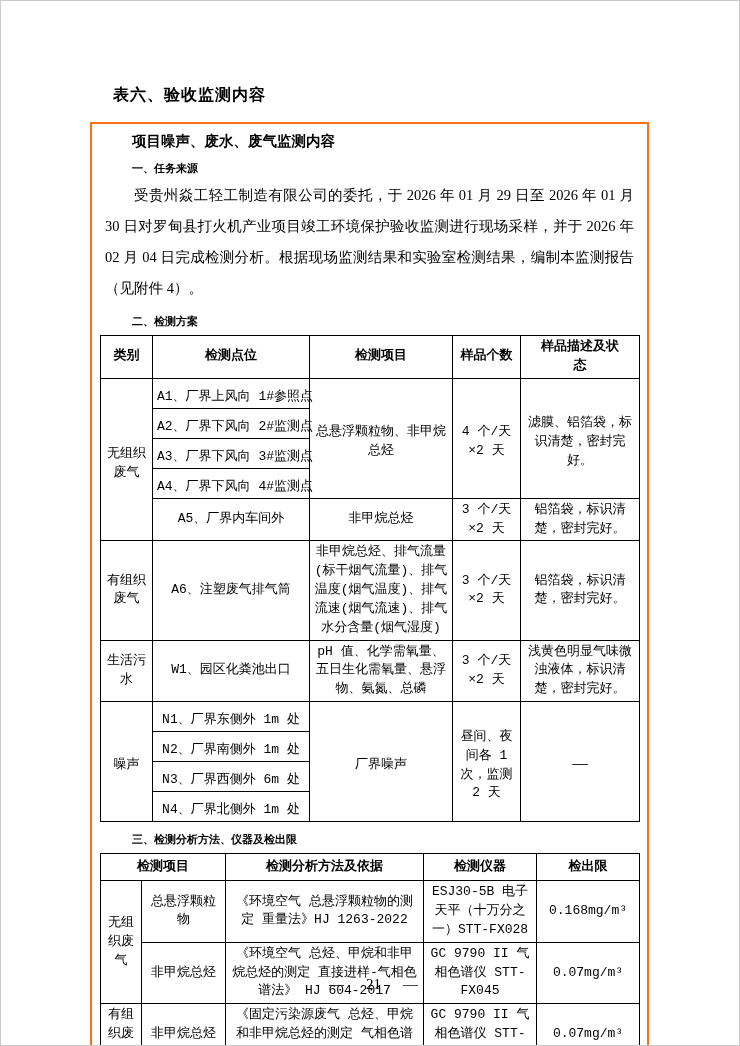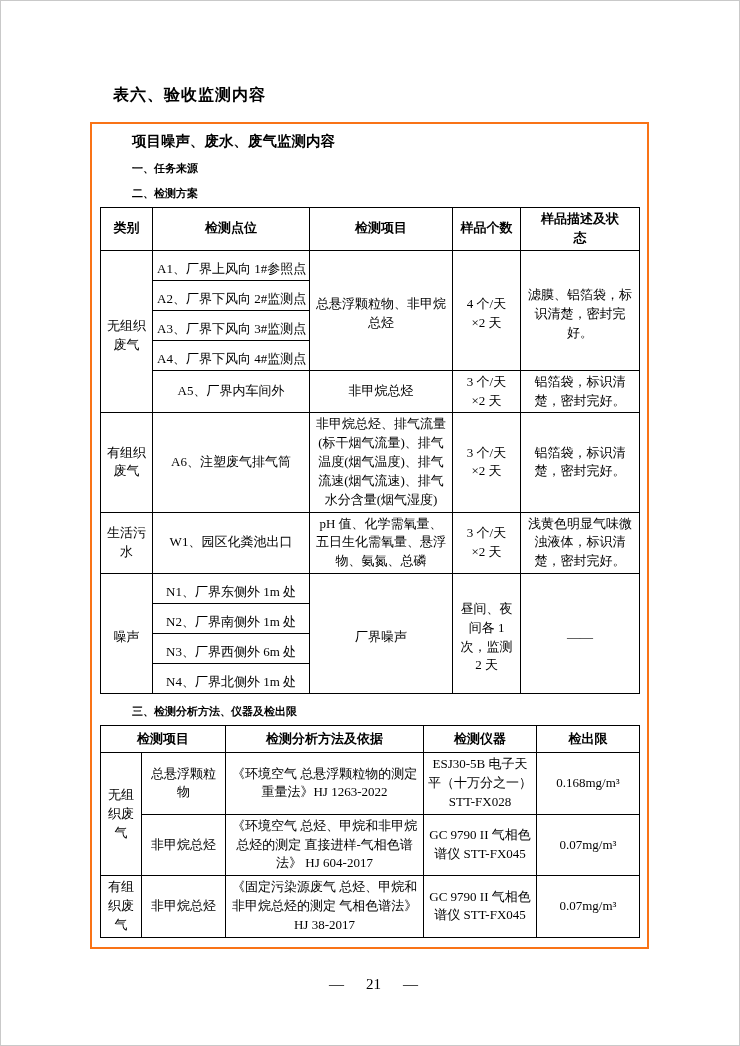--- a/index.html
+++ b/index.html
@@ -28,21 +28,21 @@
   .sec-heading{
     margin:10px 14px 4px 40px;font-size:11px;font-weight:bold;
   }
   .para{
     margin:2px 13px 2px 13px;
     font-size:14.5px;line-height:31px;
     text-indent:2em;text-align:justify;
   }
   table.tbl{
     border-collapse:collapse;table-layout:fixed;
-    margin:6px 0 9px 8px;width:539px;
+    margin:6px 0 9px 8px;width:539px;font-family:Liberation Mono, monospace;
   }
   .tbl th,.tbl td{
     border:1px solid #000;
     font-size:13px;line-height:1.45;
     padding:2px 4px;
     text-align:center;vertical-align:middle;
     overflow-wrap:break-word;
   }
   .tbl th{font-weight:bold;}
   .pre{white-space:pre-line;}
@@ -62,20 +62,21 @@
 <div class="page">
 
   <div class="doc-title">表六、验收监测内容</div>
 
   <div class="frame">
 
     <div class="frame-heading">项目噪声、废水、废气监测内容</div>
 
     <div class="sec-heading">一、任务来源</div>
 
+    <p class="para">受贵州焱工轻工制造有限公司的委托，于 2026 年 01 月 29 日至 2026 年 01 月 30 日对罗甸县打火机产业项目竣工环境保护验收监测进行现场采样，并于 2026 年 02 月 04 日完成检测分析。根据现场监测结果和实验室检测结果，编制本监测报告（见附件 4）。</p>
 
     <div class="sec-heading">二、检测方案</div>
 
     <table class="tbl t1">
       <colgroup>
         <col style="width:52px">
           <col style="width:157px">
           <col style="width:143px">
           <col style="width:68px">
           <col style="width:119px">

